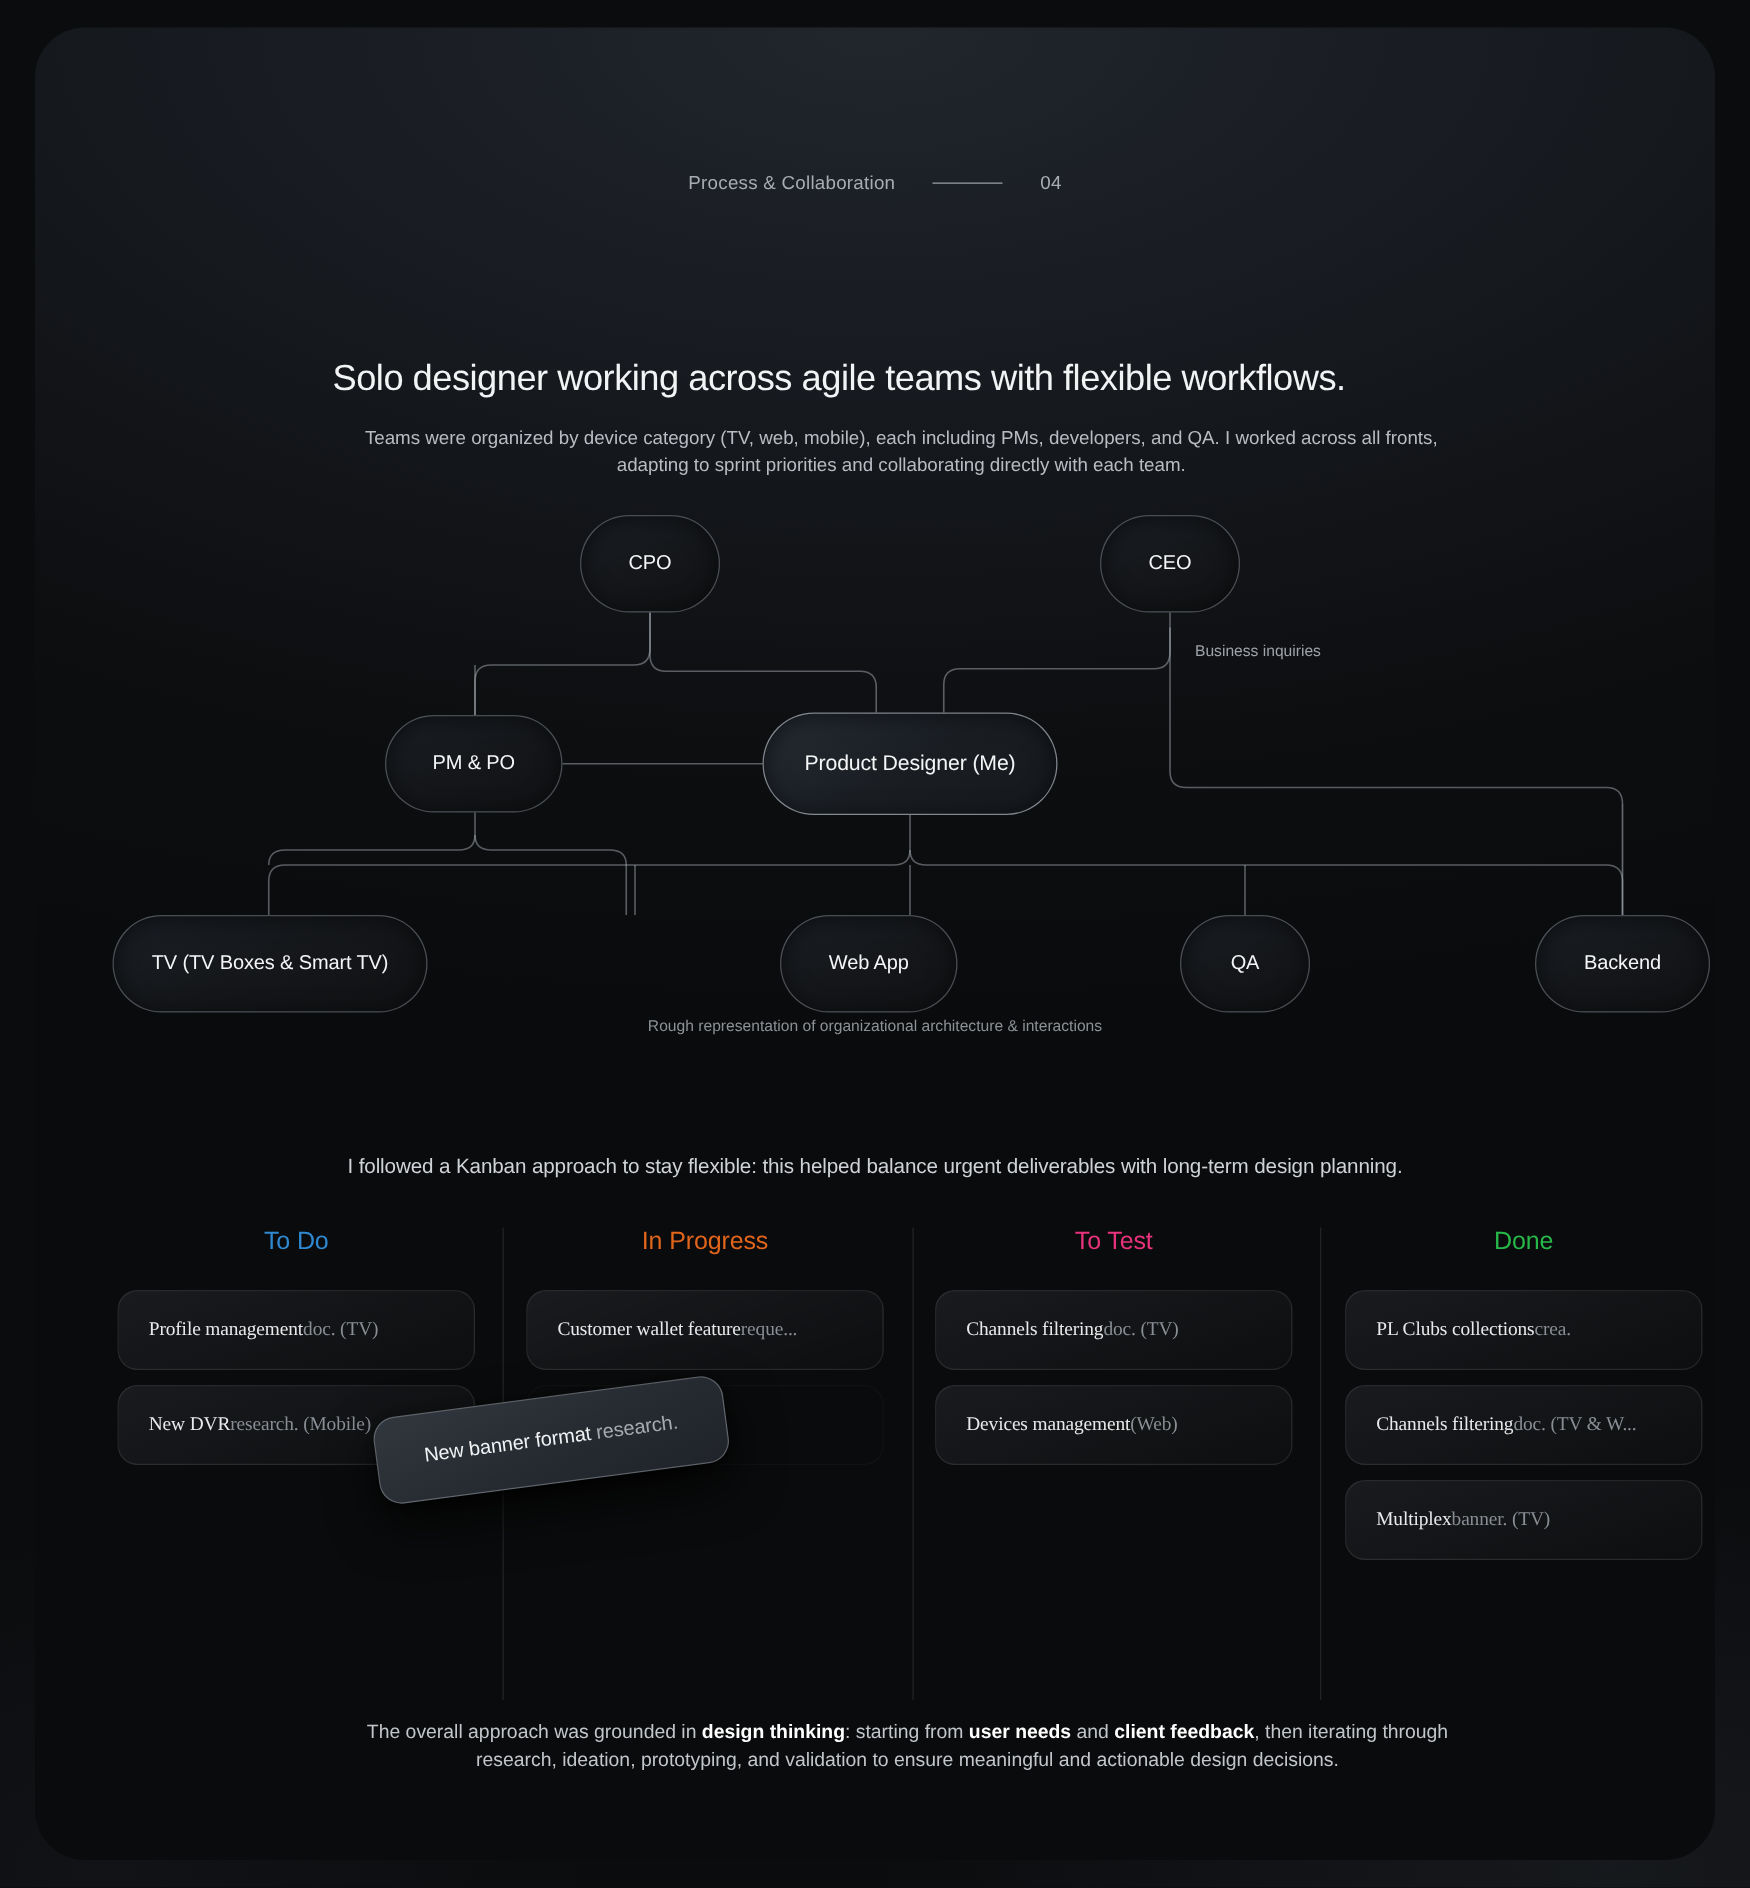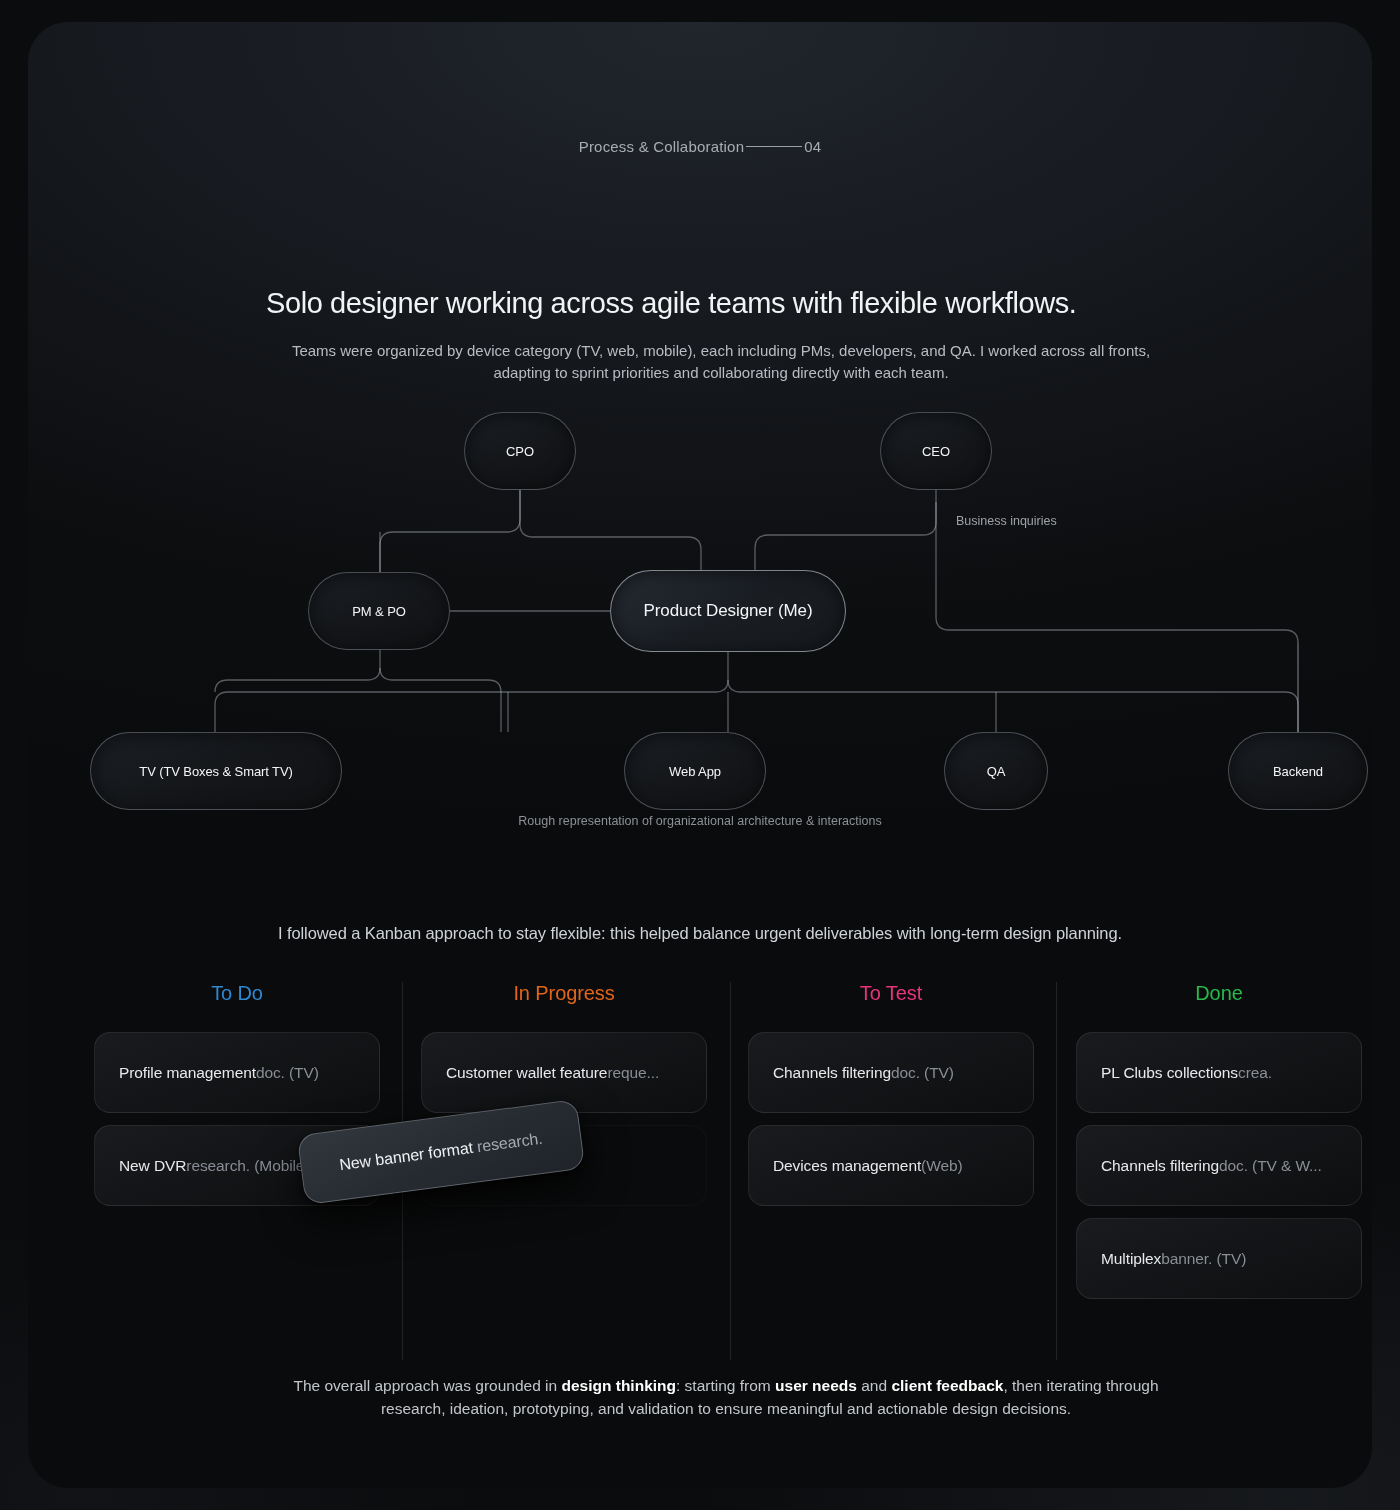--- a/index.html
+++ b/index.html
@@ -30,21 +30,21 @@
     background:
       radial-gradient(60% 30% at 92% 99%, rgba(120,135,155,.10) 0%, rgba(0,0,0,0) 70%),
       radial-gradient(40% 25% at 6% 99%, rgba(110,125,145,.06) 0%, rgba(0,0,0,0) 70%);
     pointer-events:none;
   }
 
   
   .eyebrow {
     position: absolute;
     left: 0; right: 0; top: 116px;
-    display: flex; align-items: center; justify-content: center; gap: 2px;
+    display: flex; align-items: center; justify-content: center; gap: 30px;
     font-size: 15px; color: #a8adb4; letter-spacing: .2px;
   }
   .eyebrow .rule { width: 56px; height: 1px; background: #9aa0a7; display:block; }
 
   h1.title {
     position: absolute; left: 0; right: 0; top: 152px;
     text-align: center;
     font-size: 76px; line-height: 92px; font-weight: 700;
     letter-spacing: -2.2px; color: #ffffff;
   }
@@ -63,21 +63,21 @@
   
   #org { position: absolute; left: 0; top: 370px; width: 1344px; height: 460px; }
   #org svg { position: absolute; left: 0; top: 0; }
 
   .node {
     position: absolute;
     display: flex; align-items: center; justify-content: center;
     border-radius: 44px;
     border: 1px solid rgba(190,198,208,.32);
     background: linear-gradient(160deg, #1b1f25 0%, #141619 55%, #0f1113 100%);
-    color: #f4f5f6; font-size: 13px; letter-spacing: -.1px;
+    color: #f4f5f6; font-size: 16px; letter-spacing: -.1px;
     box-shadow: 0 2px 18px rgba(0,0,0,.55) inset;
     white-space: nowrap;
   }
   .node.me {
     border-color: rgba(214,221,229,.55);
     background: linear-gradient(150deg, #262c34 0%, #1a1e23 50%, #15181c 100%);
     font-size: 17px;
   }
   .n-cpo      { left: 436px;  top: 20px;  width: 112px; height: 78px; }
   .n-ceo      { left: 852px;  top: 20px;  width: 112px; height: 78px; }
@@ -111,26 +111,26 @@
   .kcol:nth-child(2) { left: 327px; }
   .kcol:nth-child(3) { left: 654px; }
   .kcol:nth-child(4) { left: 982px; }
 
   .kdiv { position: absolute; top: 0; width: 1px; height: 378px; background: rgba(255,255,255,.10); }
   .kdiv.d1 { left: 308px; } .kdiv.d2 { left: 636px; } .kdiv.d3 { left: 962px; }
 
   .kcol-title { text-align: center; font-size: 20px; margin-bottom: 27px; letter-spacing: -.1px; }
 
   .kcard {
-    height: 81px; margin-bottom: 12px; border-radius: 16px;
+    height: 64px; margin-bottom: 12px; border-radius: 16px;
     border: 1px solid rgba(255,255,255,.085);
     background: linear-gradient(160deg, rgba(26,28,31,.95), rgba(14,15,17,.95));
     display: flex; align-items: center; padding: 0 24px;
     font-size: 15.5px; color: #e7e9eb; letter-spacing: -.1px;
-    overflow: hidden; white-space: nowrap;
+    overflow: hidden; white-space: nowrap; font-family: Liberation Serif, serif;
   }
   .kcard .muted { color: #898e95; text-align: center; }
   .kcard.placeholder {
     border-color: rgba(255,255,255,.03);
     background: #0a0b0c;
   }
 
   
   #drag-card {
     position: absolute; left: 272px; top: 1095px;

